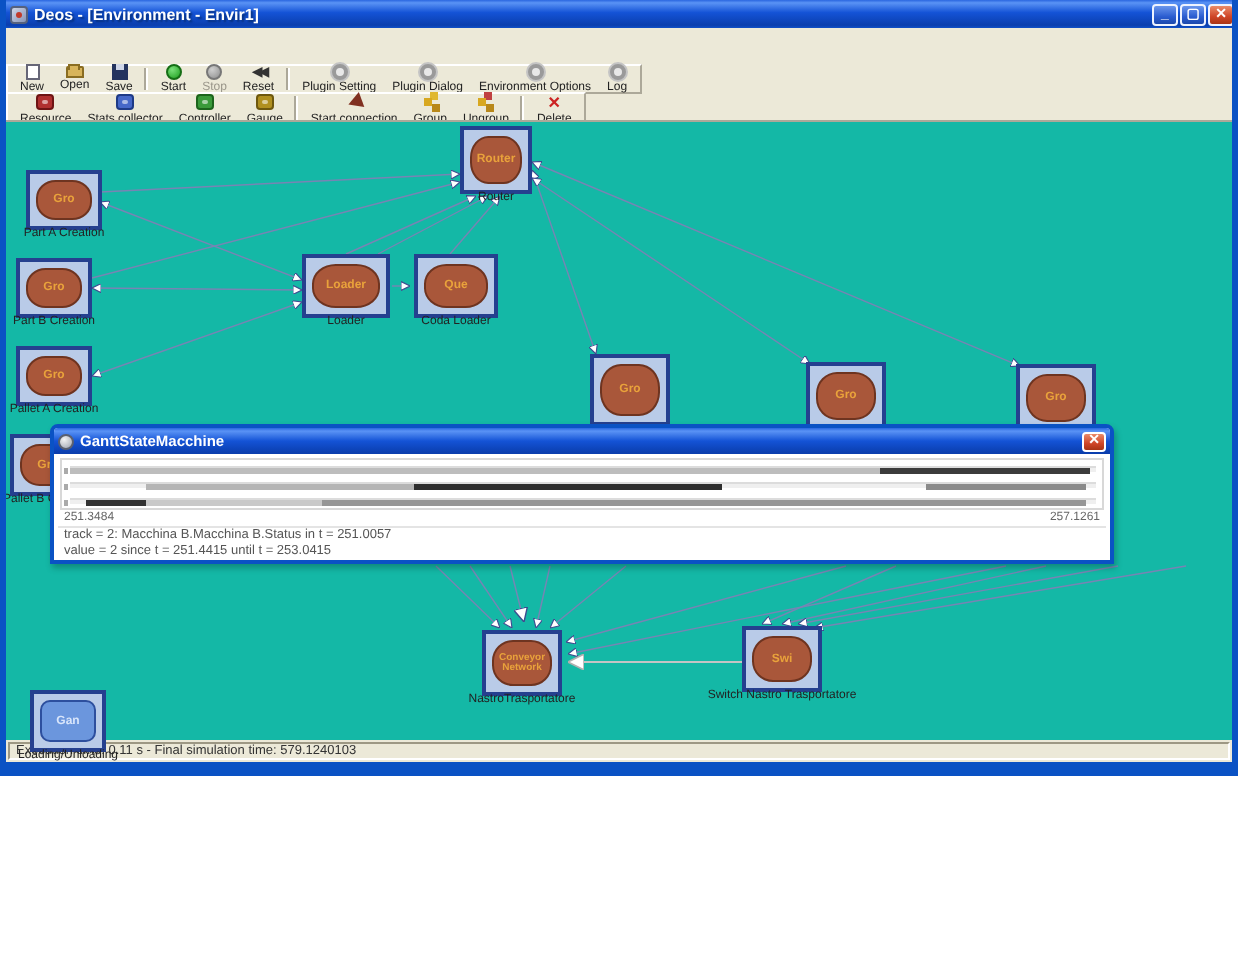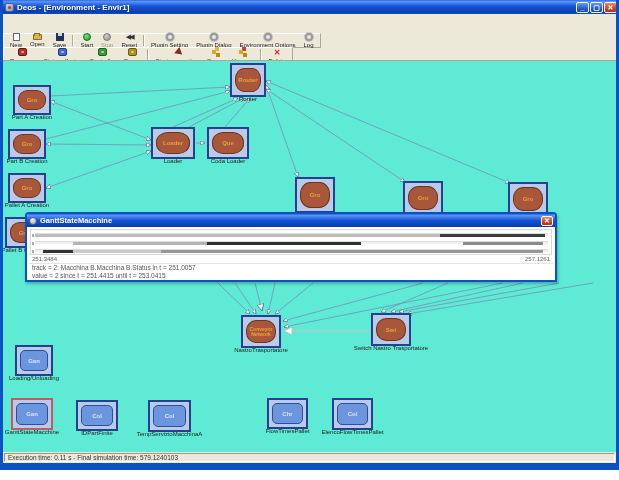--- a/index.html
+++ b/index.html
@@ -1,17 +1,17 @@
 <!DOCTYPE html>
 <html><head>
 <meta charset="utf-8">
 <style>
   * { margin:0; padding:0; box-sizing:border-box; }
   html,body { width:619px; height:480px; font-family:"Liberation Sans", sans-serif; }
-  .window { position:relative; width:619px; height:470px; background:#ece9d8; overflow:hidden;
+  .window { position:relative; width:619px; height:388px; background:#ece9d8; overflow:hidden;
             border-left:3px solid #0a52c4; border-right:3px solid #0a52c4; border-bottom:7px solid #0a52c4; }
   
   .titlebar { position:absolute; left:-3px; top:0; width:619px; height:14px;
     background:linear-gradient(180deg,#2a66e0 0%,#5a93f5 10%,#1453d6 45%,#0a3eae 90%,#1050c8 100%);
     display:flex; align-items:center; color:#fff; font-size:8px; font-weight:bold; padding:0 2px; }
   .app-icon { width:9px; height:9px; margin:0 3px; background:linear-gradient(135deg,#cfd6e8,#8794b5); border:1px solid #55617e; border-radius:2px; position:relative; }
   .app-icon::after { content:""; position:absolute; left:2px; top:2px; width:3px; height:3px; background:#c23a2a; border-radius:50%; }
   .title-text { text-shadow:1px 1px 1px #06307e; white-space:nowrap; overflow:hidden; }
   .winbtns { margin-left:auto; display:flex; gap:1px; }
   .wbtn { width:13px; height:11px; border:1px solid #eef3ff; border-radius:2px; color:#fff; font-size:7px; line-height:9px; text-align:center;
@@ -46,21 +46,21 @@
   .chip::after { content:""; position:absolute; left:2px; top:2px; width:3px; height:2px; background:rgba(255,255,255,.55); border-radius:1px; }
   .i-resource { background:#b03030; border:1px solid #6e1414; }
   .i-stats { background:#4668c8; border:1px solid #1e3a86; }
   .i-controller { background:#3a9a3a; border:1px solid #1c641c; }
   .i-gauge { background:#b09020; border:1px solid #6e580e; }
   .i-startconn { width:0; height:0; border-left:7px solid #803020; border-top:4px solid transparent; border-bottom:4px solid transparent; transform:rotate(160deg); }
   .i-group { width:4px; height:4px; background:#d8a820; box-shadow:4px 3px 0 #b8881a, 3px -3px 0 #e0b830; margin-right:3px; }
   .i-ungroup { width:4px; height:4px; background:#d8a820; box-shadow:4px 3px 0 #b8881a, 3px -3px 0 #c04040; margin-right:3px; }
   .i-delete { font-size:8px; font-weight:bold; color:#cc2222; }
   
-  .canvas { position:absolute; left:0; top:60px; width:613px; height:402px; background:#5eead4; border-top:1px solid #aca899; overflow:hidden; }
+  .canvas { position:absolute; left:0; top:60px; width:613px; height:402px; background:#14b8a6; border-top:1px solid #aca899; overflow:hidden; }
   .edges { position:absolute; left:0; top:0; z-index:1; }
   .node { position:absolute; z-index:2; background:#b9cbe8; border:2px solid #25408f; }
   .node .nshape { position:absolute; inset:3px; display:flex; align-items:center; justify-content:center; text-align:center;
                   font-size:6px; line-height:6px; font-weight:bold; overflow:hidden; }
   .node.res .nshape { background:#a9573a; border:1px solid #6e3420; color:#e9a23b; border-radius:35% 35% 35% 35% / 45% 45% 45% 45%; }
   .node.stats .nshape { background:#6b96dd; border:1px solid #2d4f9e; color:#d9e6fb; border-radius:5px; }
   .node.selected { border-color:#c05a66; }
   .nlabel { position:absolute; top:100%; left:50%; transform:translateX(-50%); margin-top:1px;
             font-size:6px; font-weight:normal; color:#222; white-space:nowrap; }
   

